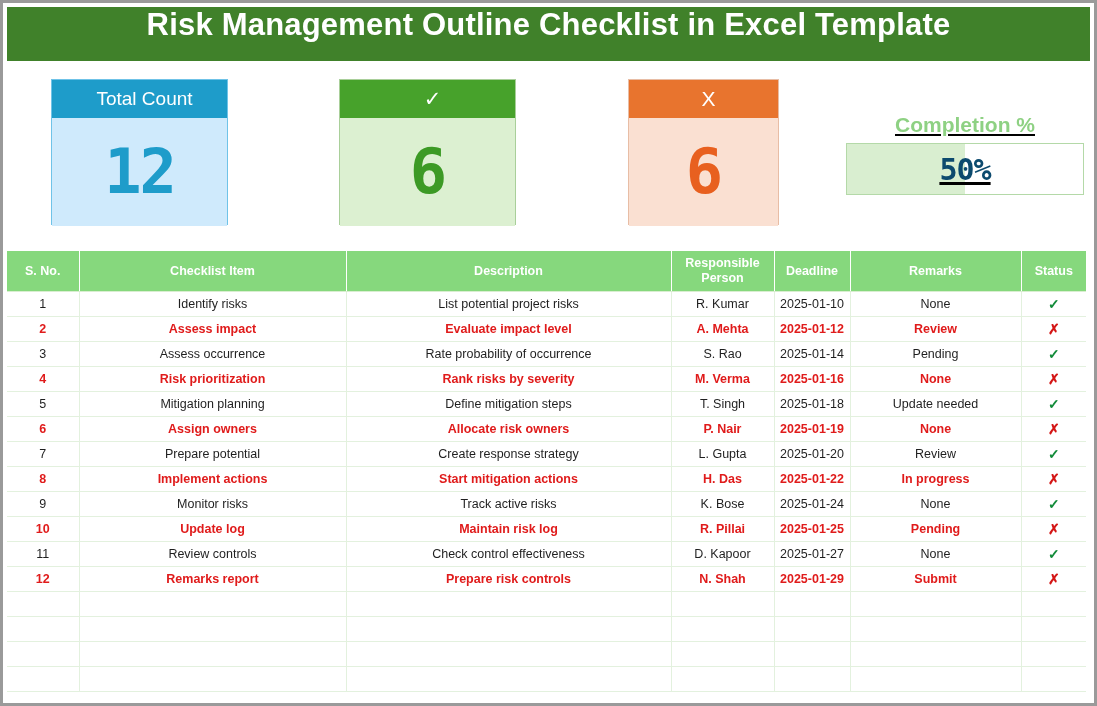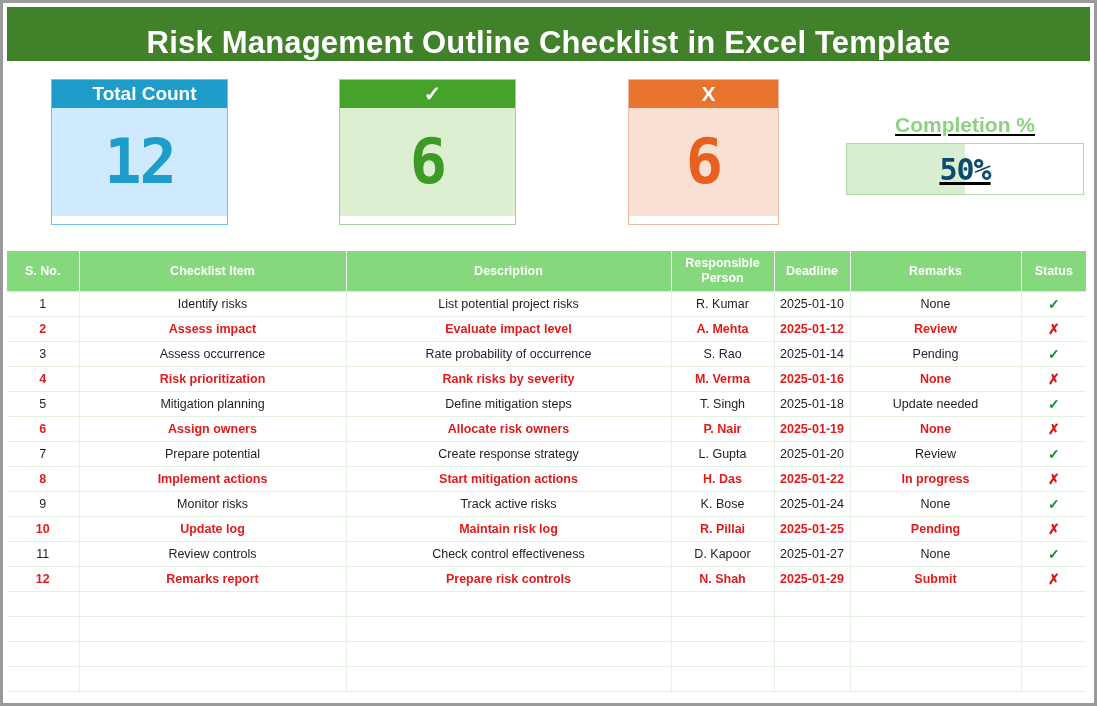--- a/index.html
+++ b/index.html
@@ -26,42 +26,42 @@
     border-top: 3px solid #9a9a9a;
     border-bottom: 3px solid #9a9a9a;
   }
 
   
   .title-band {
     position: absolute;
     left: 4px; top: 4px;
     width: 1083px; height: 54px;
     background: #40812a;
-    display: flex; align-items: flex-end; justify-content: center;
+    display: flex; align-items: flex-start; justify-content: center;
   }
   .title-text {
     color: #ffffff;
     font-size: 31px;
     font-weight: bold;
     letter-spacing: 0.2px;
     white-space: nowrap;
     font-family: "Liberation Sans", sans-serif;
   }
 
   
   .kpi {
     position: absolute;
     width: 177px; height: 146px;
   }
   .kpi-head {
-    height: 28px;
+    height: 38px;
     display: flex; align-items: center; justify-content: center;
     color: #ffffff;
     font-size: 19px;
-    font-weight: bold;
+    font-weight: normal;
     padding-left: 10px;
   }
   .kpi-head.glyph { font-size: 21px; }
   .kpi-body {
     height: 108px;
     display: flex; align-items: center; justify-content: center;
   }
   .kpi-num {
     font-family: "DejaVu Sans Mono", monospace;
     font-size: 62px;

